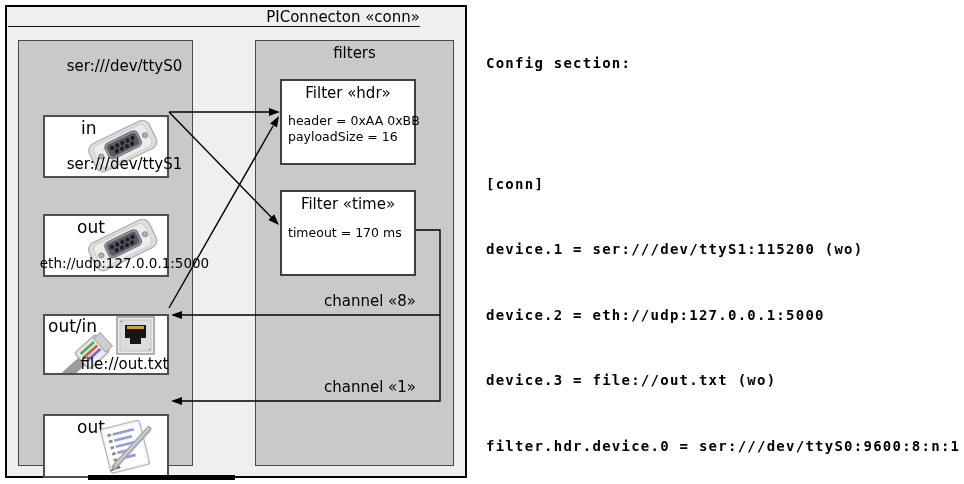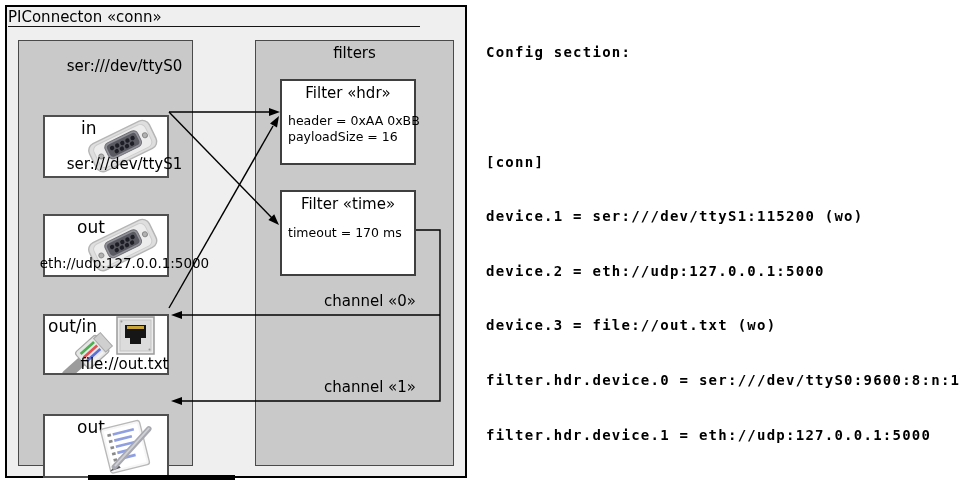--- a/index.html
+++ b/index.html
@@ -3,21 +3,21 @@
 <meta charset="utf-8">
 <style>
   html,body{margin:0;padding:0;background:#fff;}
   .stage{position:relative;width:964px;height:484px;background:#ffffff;overflow:hidden;
          font-family:"DejaVu Sans",sans-serif;color:#000;}
   .abs{position:absolute;}
   
   .outer-frame{left:5px;top:5px;width:462px;height:473px;border:2.5px solid #000;
                background:#efefef;box-sizing:border-box;}
   .title-bar{left:8px;top:8px;width:412px;height:18px;border-bottom:1px solid #151515;
-             text-align:left;font-size:15px;line-height:18px;}
+             text-align:right;font-size:15px;line-height:18px;}
   
   .panel{background:#c9c9c9;border:1.5px solid #4a4a4a;box-sizing:border-box;}
   .devices-panel{left:18px;top:40px;width:175px;height:426px;}
   .filters-panel{left:255px;top:40px;width:199px;height:426px;}
   .panel-title{left:255px;top:44px;width:199px;text-align:center;font-size:15px;line-height:18px;}
   
   .device-label{left:18px;width:175px;text-align:center;font-size:15px;line-height:17px;padding-left:19px;}
   .device-label.small{font-size:13.5px;}
   .device-box{left:43px;width:126px;background:#fff;border:2px solid #4f4f4f;box-sizing:border-box;margin-top:36px;}
   .dir-label{position:absolute;font-size:17px;line-height:19px;}
@@ -29,21 +29,21 @@
   .f-props{position:absolute;left:6px;font-size:12.5px;line-height:15.5px;white-space:nowrap;}
   
   .ch-label{width:122px;text-align:right;font-size:15px;line-height:18px;left:294px;}
   
   .overlay{left:0;top:0;width:964px;height:484px;pointer-events:none;}
   
   .bottom-notch{left:88px;top:475px;width:147px;height:5px;background:#000;}
   
   .config{left:486px;top:7px;font-family:"DejaVu Sans Mono",monospace;font-weight:bold;
           font-size:14px;line-height:18.2px;letter-spacing:1.25px;white-space:pre;}
-  .cfg-line{height:18.2px;}
+  .cfg-line{height:18.2px;margin-top:11px;}
   .cfg-spacer{height:18.2px;}
 </style>
 </head>
 <body>
 
 <svg width="0" height="0" style="position:absolute">
   <symbol id="db9" viewBox="0 0 84 60">
     <g transform="rotate(-26 42 30)">
       <rect x="6" y="13" width="70" height="32" rx="8" fill="#dedede" stroke="#b5b5b5" stroke-width="1.5"></rect>
       <rect x="11" y="16" width="60" height="26" rx="6" fill="#ececec" stroke="#cccccc"></rect>
@@ -151,21 +151,21 @@
     </div>
   </div>
 
   <div class="abs filter-box" style="top:190px">
     <div class="f-title">Filter «time»</div>
     <div class="f-props" style="top:33px">
       <div>timeout = 170 ms</div>
     </div>
   </div>
 
-  <div class="abs ch-label" style="top:292px">channel «0»</div>
+  <div class="abs ch-label" style="top:292px">channel «8»</div>
   <div class="abs ch-label" style="top:378px">channel «1»</div>
 
   <svg class="abs overlay" viewBox="0 0 964 484" xmlns="http://www.w3.org/2000/svg">
     <g stroke="#000" stroke-width="1.4" fill="none">
 
       <line x1="169" y1="112" x2="270" y2="112"></line>
 
       <line x1="169" y1="112" x2="272" y2="218"></line>
 
       <line x1="169" y1="308" x2="273" y2="126"></line>

